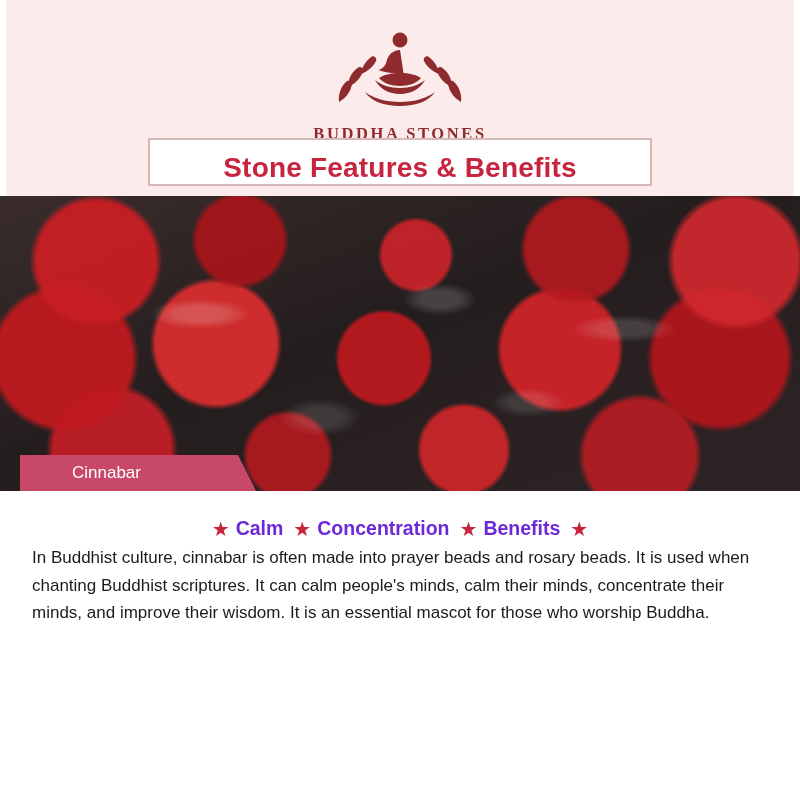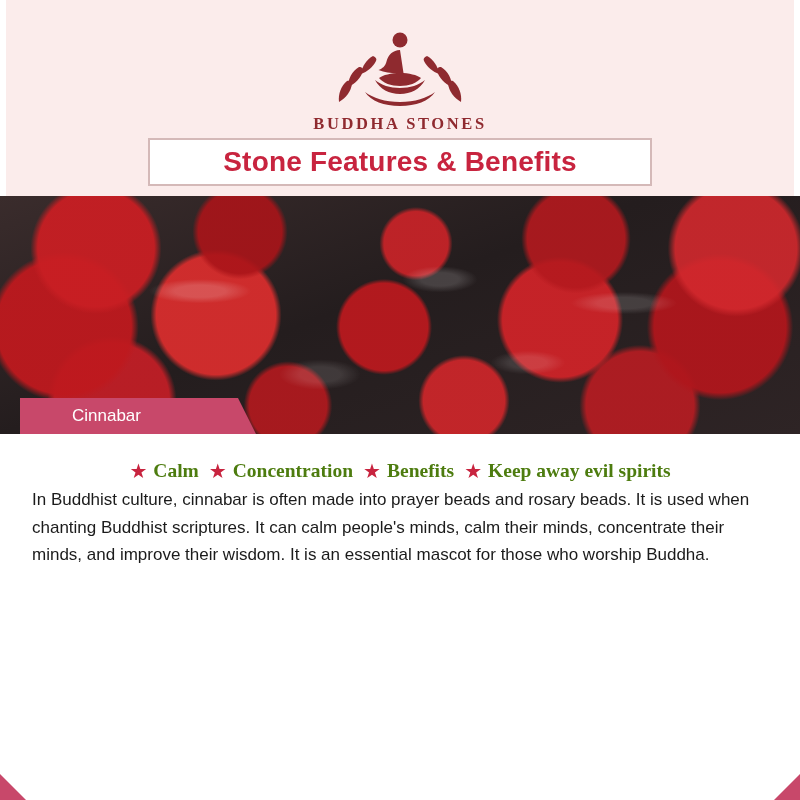--- a/index.html
+++ b/index.html
@@ -79,56 +79,56 @@
     z-index: 4;
   }
   .logo-wrap {
     display: block;
     margin: 0 auto;
     width: 130px;
     height: 84px;
   }
   .brand-name {
     display: block;
-    margin-top: 8px;
+    margin-top: 18px;
     font-size: 16.5px;
     letter-spacing: 2.6px;
     font-weight: bold;
     color: #8f2a2f;
     font-family: "Liberation Serif", serif;
   }
 
   
   .title-ribbon {
     position: absolute;
     left: 148px;
     width: 504px;
     top: 138px;
     height: 48px;
     background: #ffffff;
     border: 2px solid #d4b9b8;
     box-sizing: border-box;
     display: flex;
-    align-items: center;
+    align-items: flex-end;
     justify-content: center;
     z-index: 5;
   }
   .title-text {
     font-size: 28px;
     font-weight: bold;
     color: #c8243f;
     font-family: "Liberation Sans", sans-serif;
     letter-spacing: 0.2px;
     white-space: nowrap;
   }
 
   
   .photo {
     position: relative;
-    height: 238px;
+    height: 295px;
     overflow: hidden;
     background: #2a2223;
     z-index: 2;
   }
   .photo-bg {
     position: absolute;
     inset: 0;
     background:
       radial-gradient(circle at 12% 22%, rgba(200,30,35,0.95) 0 8%, rgba(0,0,0,0) 9%),
       radial-gradient(circle at 30% 15%, rgba(170,20,25,0.9) 0 7%, rgba(0,0,0,0) 8%),
@@ -211,24 +211,24 @@
     align-items: center;
     gap: 6px;
     white-space: nowrap;
   }
   .star {
     color: #c8243f;
     font-size: 20px;
     line-height: 1;
   }
   .benefit-label {
-    color: #4d7c0f;
+    color: #6d28d9;
     font-size: 19.5px;
     font-weight: bold;
-    font-family: Liberation Serif, serif;
+    font-family: Liberation Sans, sans-serif;
   }
 
   .description {
     margin-top: 4px;
     font-size: 17px;
     line-height: 1.62;
     color: #1b1b1b;
     font-family: "Liberation Sans", sans-serif;
     text-align: left;
     padding: 0 6px;
@@ -308,21 +308,20 @@
       <div class="benefit">
         <span class="star">★</span>
         <span class="benefit-label">Concentration</span>
       </div>
       <div class="benefit">
         <span class="star">★</span>
         <span class="benefit-label">Benefits</span>
       </div>
       <div class="benefit">
         <span class="star">★</span>
-        <span class="benefit-label">Keep away evil spirits</span>
       </div>
     </div>
 
     <p class="description">In Buddhist culture, cinnabar is often made into prayer beads and rosary beads. It is used when chanting Buddhist scriptures. It can calm people's minds, calm their minds, concentrate their minds, and improve their wisdom. It is an essential mascot for those who worship Buddha.</p>
   </div>
 
   <div class="bottom-band"></div>
 </div>
 
 </body></html>

